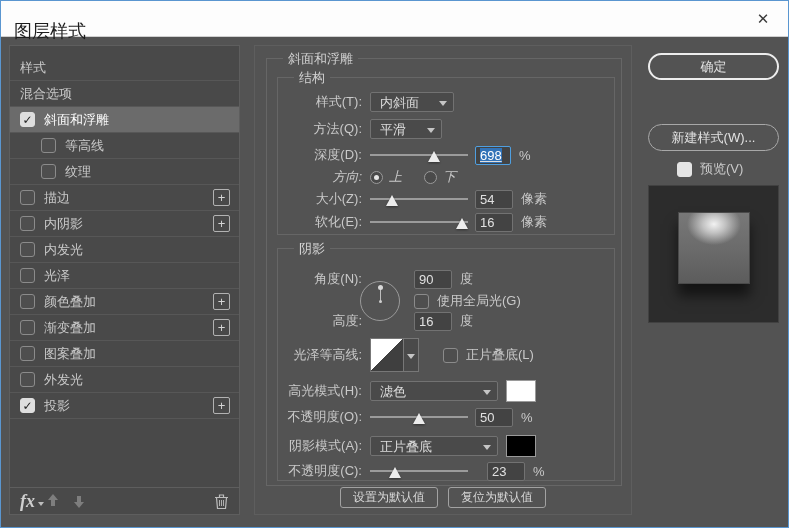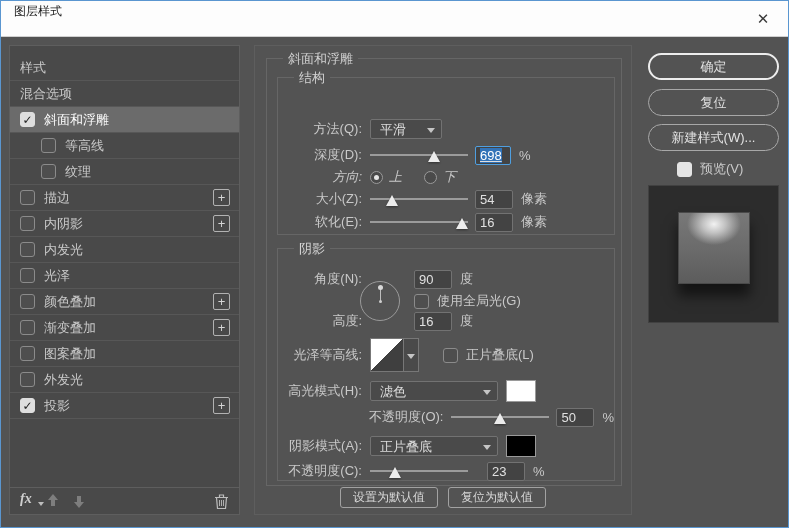--- a/index.html
+++ b/index.html
@@ -4,34 +4,34 @@
 <style>
   * { margin:0; padding:0; box-sizing:border-box; }
   html,body { background:#2a2a2a; }
   body { font-family:"Liberation Sans","DejaVu Sans",sans-serif; }
   .window {
     position:relative; width:789px; height:528px; margin:0 auto;
     background:#535353; border:1px solid #5a96d0; overflow:hidden;
   }
   
   .titlebar { position:absolute; left:0; top:0; right:0; height:36px; background:#fdfdfd; border-bottom:1px solid #d0d0d0; }
-  .titlebar .title { position:absolute; left:13px; top:2px; font-size:12px; color:#1d1d1d; }
+  .titlebar .title { position:absolute; left:13px; top:18px; font-size:18px; color:#1d1d1d; }
   .close-btn { position:absolute; right:14px; top:8px; width:22px; height:20px; text-align:center; line-height:20px; font-size:15px; color:#3a3a3a; cursor:default; }
   
   .sidebar { position:absolute; left:8px; top:44px; width:231px; height:470px; background:#494949; border:1px solid #5e5e5e; }
   .sidebar-list { position:absolute; left:0; top:9px; right:0; }
   .sidebar .row { position:relative; height:26px; display:flex; align-items:center; padding-left:10px; border-bottom:1px solid #575757; color:#c9c9c9; font-size:13px; }
   .sidebar .row.selected { background:#6b6b6b; color:#ffffff; }
   .sidebar .row.indent { padding-left:31px; }
   .cb { width:15px; height:15px; margin-right:9px; border:1px solid #8b8b8b; border-radius:3px; background:#4e4e4e; font-size:12px; line-height:14px; text-align:center; color:#1c1c1c; flex:0 0 15px; }
   .cb.on { background:#dedede; border-color:#dedede; font-weight:bold; }
   .row.nocb .lab { margin-left:0; }
   .plus { position:absolute; right:9px; top:4px; width:17px; height:17px; border:1px solid #b2b2b2; border-radius:2px; color:#d6d6d6; font-size:13px; line-height:15px; text-align:center; }
   .sidebar-footer { position:absolute; left:0; right:0; bottom:0; height:27px; border-top:1px solid #5e5e5e; }
-  .fx-btn { position:absolute; left:10px; top:3px; color:#cfcfcf; font-size:14px; font-style:italic; font-family:"Liberation Serif","DejaVu Serif",serif; font-weight:bold; }
+  .fx-btn { position:absolute; left:10px; top:3px; color:#cfcfcf; font-size:18px; font-style:italic; font-family:"Liberation Serif","DejaVu Serif",serif; font-weight:bold; }
   .fx-caret { position:absolute; left:28px; top:14px; width:0; height:0; border-left:3px solid transparent; border-right:3px solid transparent; border-top:4px solid #bdbdbd; }
   .arrow-up, .arrow-down { position:absolute; top:6px; width:14px; height:14px; }
   .arrow-up { left:36px; } .arrow-down { left:62px; }
   .arrow-up:before { content:""; position:absolute; left:2px; top:0; border-left:5px solid transparent; border-right:5px solid transparent; border-bottom:6px solid #7e7e7e; }
   .arrow-up:after { content:""; position:absolute; left:5px; top:6px; width:4px; height:6px; background:#7e7e7e; }
   .arrow-down:before { content:""; position:absolute; left:2px; bottom:0; border-left:5px solid transparent; border-right:5px solid transparent; border-top:6px solid #7e7e7e; }
   .arrow-down:after { content:""; position:absolute; left:5px; top:2px; width:4px; height:6px; background:#7e7e7e; }
   .trash { position:absolute; right:10px; top:5px; }
   
   .main-panel { position:absolute; left:253px; top:44px; width:378px; height:470px; background:#535353; border:1px solid #5e5e5e; }
@@ -168,20 +168,28 @@
     </div>
   </div>
 
   <div class="main-panel">
     <div class="fieldset outer-fs">
       <span class="legend">斜面和浮雕</span>
 
       <div class="fieldset fs-structure">
         <span class="legend">结构</span>
 
+        <div class="frow" style="top:14px;">
+          <span class="flabel">样式(T):</span>
+            <span class="gap"></span>
+          <div class="dropdown" style="width:84px;">
+            <span>内斜面</span>
+            <span class="dd-chevron"></span>
+          </div>
+        </div>
 
         <div class="frow" style="top:41px;">
           <span class="flabel">方法(Q):</span>
             <span class="gap"></span>
           <div class="dropdown" style="width:72px;">
             <span>平滑</span>
             <span class="dd-chevron"></span>
           </div>
         </div>
 
@@ -279,21 +287,21 @@
         <div class="frow" style="top:130px; height:24px;">
           <span class="flabel">高光模式(H):</span>
             <span class="gap"></span>
           <div class="dropdown" style="width:128px;">
             <span>滤色</span>
             <span class="dd-chevron"></span>
           </div>
           <span class="swatch" style="background: rgb(255, 255, 255);"></span>
         </div>
 
-        <div class="frow" style="top:158px;justify-content:flex-end;">
+        <div class="frow" style="top:158px;">
           <span class="flabel">不透明度(O):</span>
             <span class="gap"></span>
           <div class="slider">
             <div class="track"></div>
             <div class="thumb" style="left: calc(50% - 6px);"></div>
           </div>
           <div class="numfield" style="margin-left:7px;">
             <span class="val">50</span>
           </div>
           <span class="unit">%</span>
@@ -324,21 +332,20 @@
       </div>
     </div>
 
     <div class="bottom-btns">
       <div class="flat-btn">设置为默认值</div>
       <div class="flat-btn">复位为默认值</div>
     </div>
   </div>
 
   <div class="pill primary" style="top:52px;">确定</div>
-  <div class="pill" style="top:88px;">复位</div>
   <div class="pill" style="top:123px;">新建样式(W)...</div>
 
   <div class="preview-row">
     <span class="ck on"></span>
     <span class="cklabel">预览(V)</span>
   </div>
 
   <div class="preview-box">
     <div class="bevel-square"></div>
   </div>

